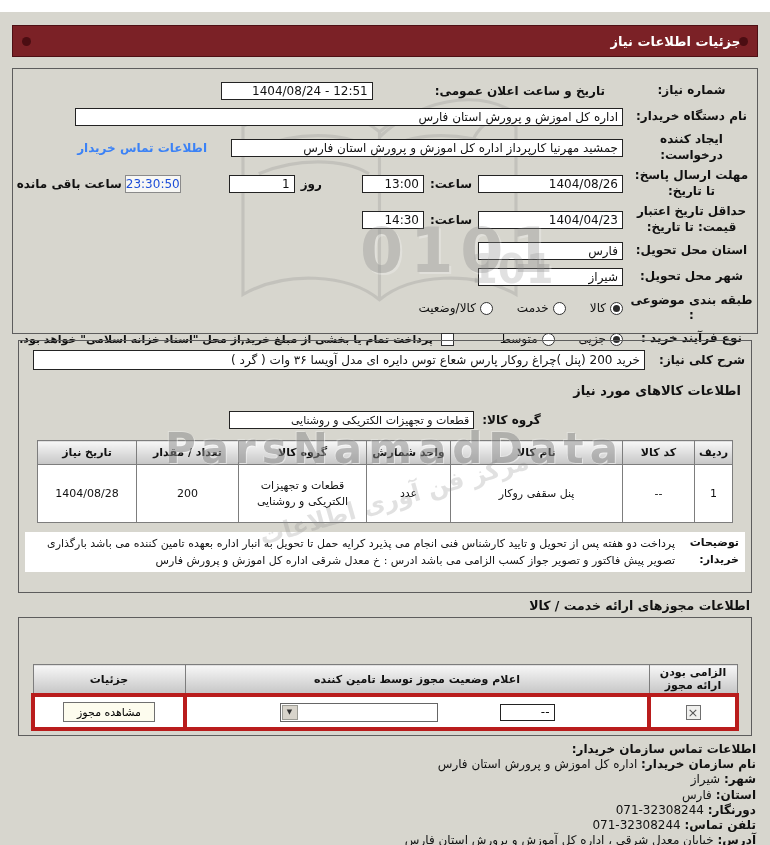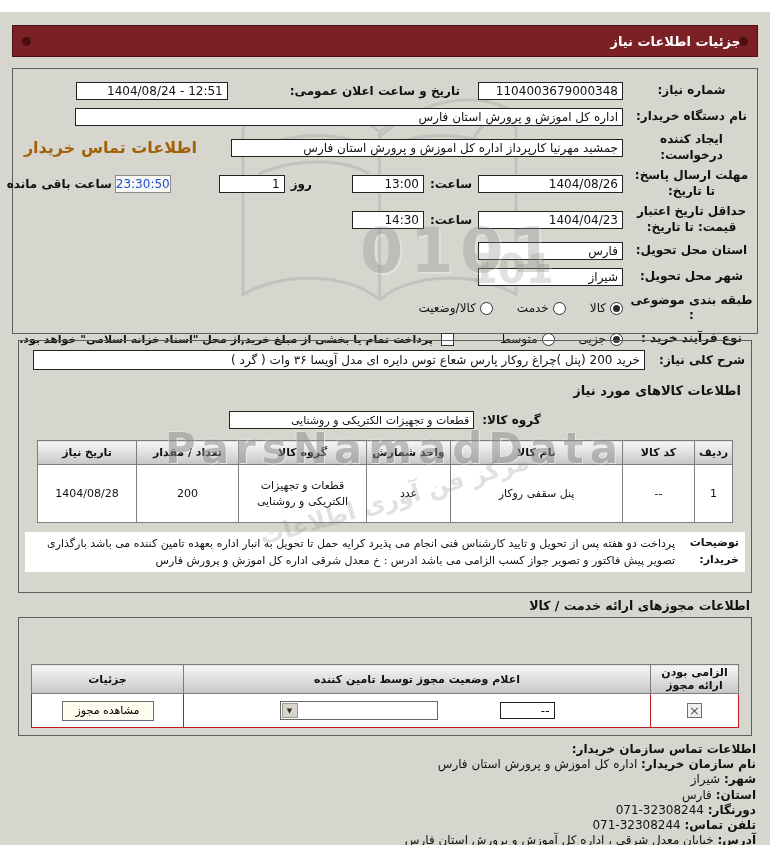--- a/index.html
+++ b/index.html
@@ -16,23 +16,23 @@
 
   
   .formbox{position:absolute;top:68px;left:12px;right:12px;height:266px;border:1px solid #5d5d5d;padding:9px 3px 0}
   .frow{display:flex;align-items:center;min-height:21px;margin:2px 0 5px}
   .flabel{width:131px;min-width:131px;padding-left:6px;text-align:center;font-weight:bold;font-size:12px;line-height:1.3}
   .flabel2{margin-right:18px;font-weight:bold;font-size:12px;white-space:nowrap}
   .slabel{font-weight:bold;font-size:12px;margin:0 6px;white-space:nowrap}
   .inp{background:#fff;border:1px solid #232323;height:18px;display:flex;align-items:center;font-size:12px;padding:0 4px;flex:0 0 auto}
   .c{justify-content:flex-start}
   .ltr{direction:ltr;unicode-bidi:isolate}
-  .w145{width:145px}.w152{width:152px;margin-right:62px}.w62{width:72px}.w66{width:66px}.w55{width:55px}.w245{width:245px;font-size:11px}
+  .w145{width:145px}.w152{width:152px;margin-right:62px}.w62{width:62px}.w66{width:66px}.w55{width:55px}.w245{width:245px;font-size:11px}
   .wwide{width:548px}.w392{width:392px}
-  .contact-link{margin-right:34px;color:#a16207;font-size:16px;font-weight:bold;text-decoration:none}
+  .contact-link{margin-right:24px;color:#3b82f6;font-size:12px;font-weight:bold;text-decoration:none}
   .mday{margin-right:40px}
   .countdown{width:58px;height:18px;border:1px solid #8a8a8a;background:#f7f7f4;color:#1d4ed8;display:flex;align-items:center;justify-content:center;font-size:12px;margin-right:48px}
   .cl2{margin-right:3px}
   .radio{width:13px;height:13px;min-width:13px;border:1px solid #333;border-radius:50%;background:#fff;position:relative;display:inline-block}
   .radio.on::after{content:"";position:absolute;inset:2px;border-radius:50%;background:#2b2b2b}
   .opt{display:flex;align-items:center;margin-left:24px}
   .optlab{margin-right:4px;font-size:12px}
   .chk{width:13px;height:13px;min-width:13px;border:1px solid #333;background:#fff;margin-right:22px;display:inline-block}
   .tnote{font-size:11px;font-weight:bold;margin-right:8px;white-space:nowrap}
 
@@ -50,21 +50,21 @@
   .itable td{border:1px solid #7d7d7d;background:#fff;height:58px;text-align:center;vertical-align:middle;padding:2px 3px;line-height:1.45}
   .notes{display:flex;background:#fff;margin:9px 2px 0;padding:3px 6px;font-size:11px}
   .notes-label{width:64px;min-width:64px;font-weight:bold;line-height:1.5}
   .notes-text{flex:1;line-height:1.55}
 
   
   .ptitle{position:absolute;top:598px;right:20px;font-weight:bold;font-size:12.5px}
   .permitsbox{position:absolute;top:617px;left:18px;right:18px;height:119px;border:1px solid #5d5d5d}
   .ptable{width:calc(100% - 24px);margin:46px 12px 0;font-size:11px}
   .ptable th{border:1px solid #7d7d7d;background:linear-gradient(#f7f7f7,#c6c6c6);height:20px;font-weight:bold;text-align:center;padding:1px 2px}
-  .ptable td{border:1px solid #b91c1c;background:#fff;height:34px;text-align:center;vertical-align:middle}
+  .ptable td{border:4px solid #b91c1c;background:#fff;height:34px;text-align:center;vertical-align:middle}
   .midcell{display:flex;align-items:center;justify-content:center;gap:62px}
   .statusbox{height:17px}
   .sel{width:158px;height:19px;border:1px solid #666;background:#fff;position:relative}
   .selarrow{position:absolute;left:1px;top:1px;bottom:1px;width:16px;background:#d8d4cb;border:1px solid #9b9b94;display:flex;align-items:center;justify-content:center}
   .selarrow::after{content:"▼";font-size:7px;color:#333}
   .chkx{width:15px;height:15px;margin:0 auto;border:1px solid #6f6f6f;background:#f0f0ee;display:flex;align-items:center;justify-content:center;color:#555;font-size:13px}
   .chkx::after{content:"×";line-height:1}
   .viewbtn{width:92px;height:20px;font-size:11px;font-family:inherit;background:#fdfcee;border:1px solid #6f6f6f;cursor:pointer}
 
   
@@ -104,23 +104,20 @@
   <div class="topbar">
     <span>جزئیات اطلاعات نیاز</span>
     <span class="pin pin-r"></span>
     <span class="pin pin-l"></span>
   </div>
 
   <div class="formbox">
 
     <div class="frow">
       <div class="flabel">شماره نیاز:</div>
-      <div class="inp w145 c">
-          <span class="ltr">1104003679000348</span>
-        </div>
       <div class="flabel2">تاریخ و ساعت اعلان عمومی:</div>
       <div class="inp w152 c">
           <span class="ltr">1404/08/24 - 12:51</span>
         </div>
     </div>
 
     <div class="frow">
       <div class="flabel">نام دستگاه خریدار:</div>
       <div class="inp wwide">
           <span>اداره کل اموزش و پرورش استان فارس</span>

